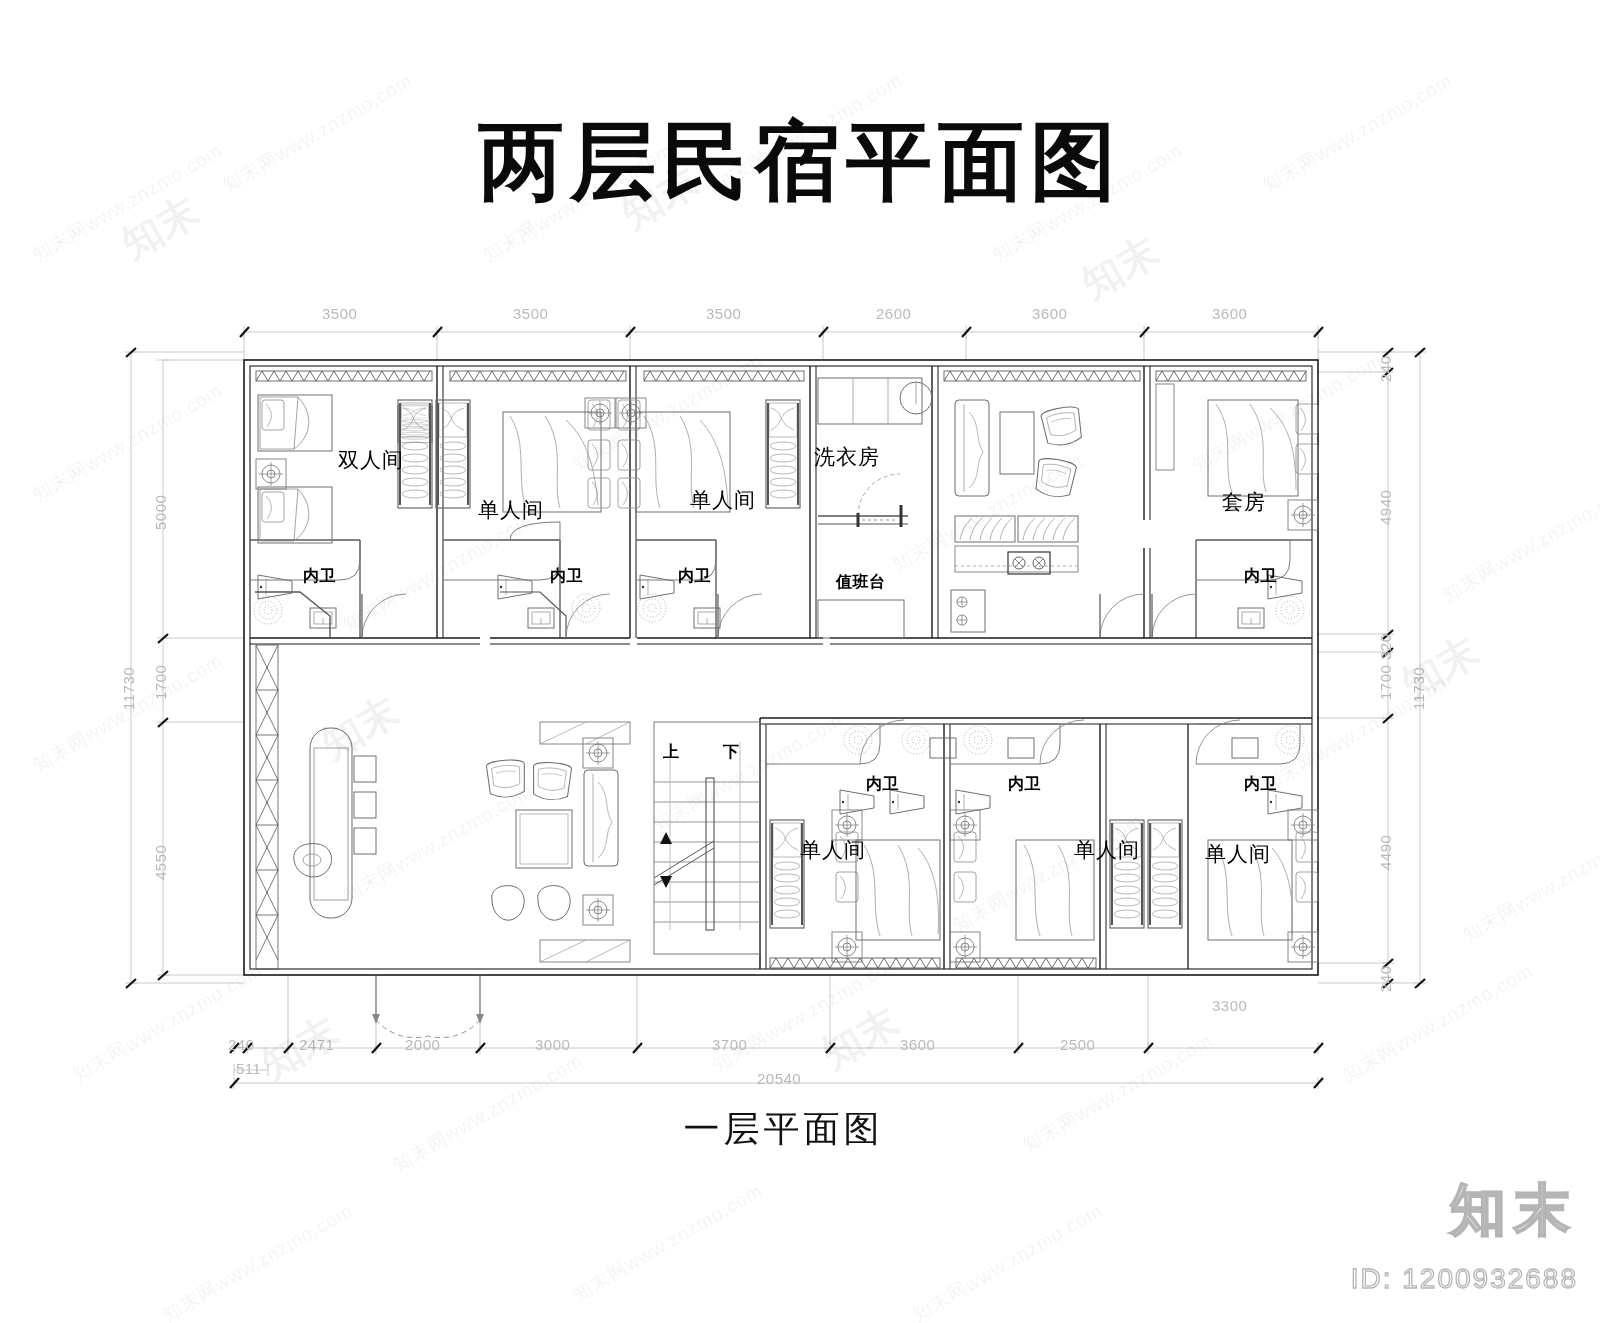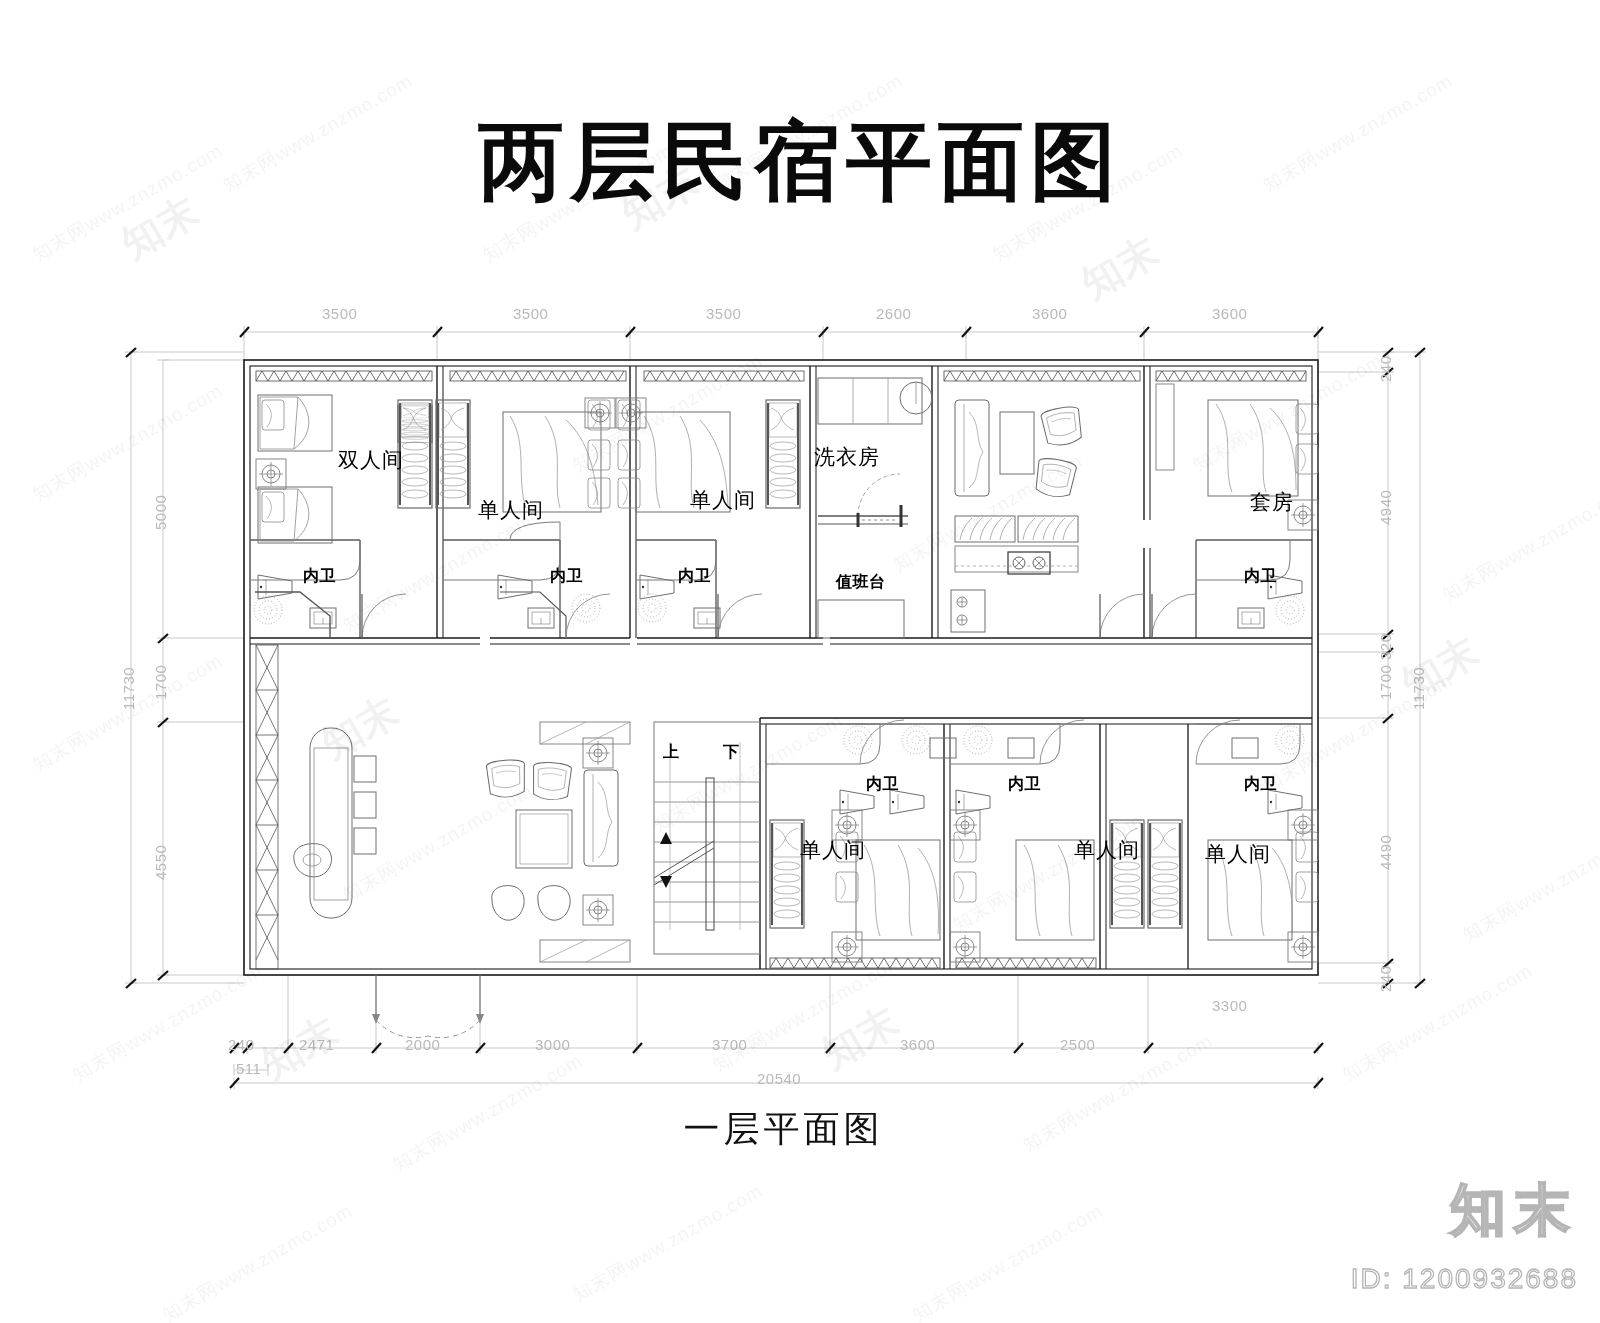--- a/index.html
+++ b/index.html
@@ -720,21 +720,21 @@
   </g>
 
 </svg>
 </div>
 
 <div class="lbl room-lbl" style="left:338px;top:446px;">双人间</div>
 <div class="lbl room-lbl" style="left:478px;top:496px;">单人间</div>
 <div class="lbl room-lbl" style="left:690px;top:486px;">单人间</div>
 <div class="lbl room-lbl" style="left:788px;top:443px;margin-left:26px;">洗衣房</div>
 <div class="lbl small-lbl" style="left:836px;top:572px;">值班台</div>
-<div class="lbl room-lbl" style="left:1222px;top:488px;margin-left:28px;">套房</div>
+<div class="lbl room-lbl" style="left:1222px;top:488px;">套房</div>
 <div class="lbl room-lbl" style="left:800px;top:836px;">单人间</div>
 <div class="lbl room-lbl" style="left:1074px;top:836px;">单人间</div>
 <div class="lbl room-lbl" style="left:1205px;top:840px;">单人间</div>
 
 <div class="lbl small-lbl" style="left:303px;top:566px;">内卫</div>
 <div class="lbl small-lbl" style="left:550px;top:566px;">内卫</div>
 <div class="lbl small-lbl" style="left:678px;top:566px;">内卫</div>
 <div class="lbl small-lbl" style="left:1244px;top:566px;">内卫</div>
 <div class="lbl small-lbl" style="left:866px;top:774px;">内卫</div>
 <div class="lbl small-lbl" style="left:1008px;top:774px;">内卫</div>

